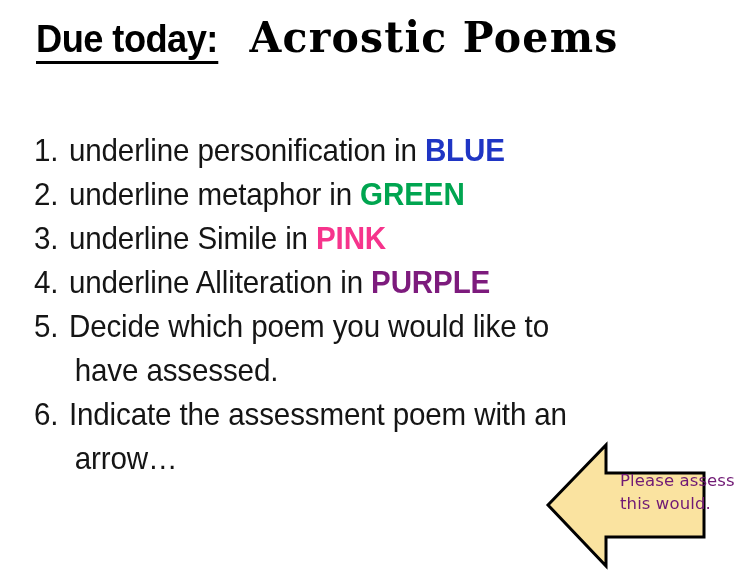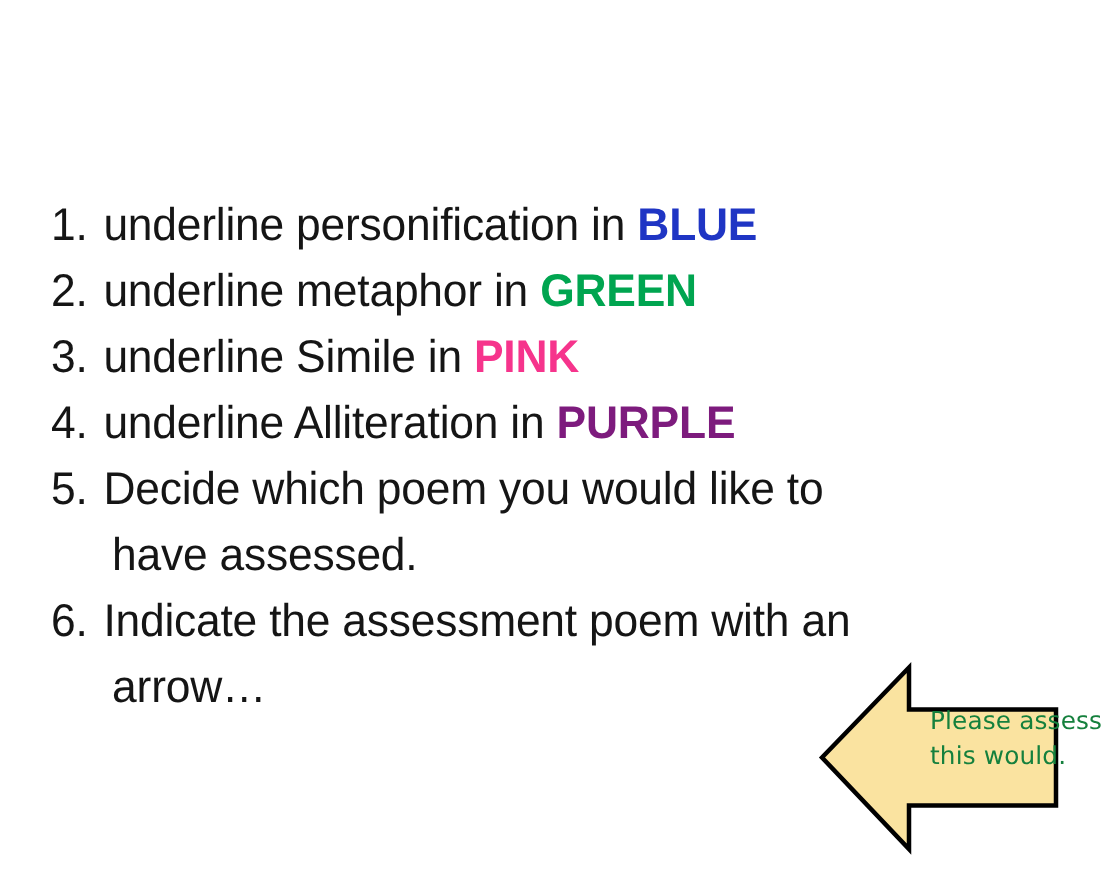--- a/index.html
+++ b/index.html
@@ -118,20 +118,24 @@
   .callout-text span {
     display: block;
     white-space: nowrap;
   }
 </style>
 </head>
 <body>
 
 <div class="slide" style="background: rgb(255, 255, 255);">
 
+  <div class="title-row">
+    <span class="title-due">Due today:</span>
+    <span class="title-topic">Acrostic Poems</span>
+  </div>
 
   <div class="list">
 
     <div class="list-item">
       <span class="item-num">1.</span>
       <span class="item-body"><span>underline personification in </span><span class="kw" style="color: rgb(31, 53, 196);">BLUE</span></span>
     </div>
 
     <div class="list-item">
       <span class="item-num">2.</span>
@@ -157,19 +161,19 @@
       <span class="item-num">6.</span>
       <span class="item-body"><span>Indicate the assessment poem with an</span><span class="item-cont">arrow…</span></span>
     </div>
 
   </div>
 
   <div class="callout">
     <svg viewBox="0 0 164 134">
       <polygon id="arrow-shape" points="4,65 62,5 62,33 160,33 160,97 62,97 62,126" fill="#FAE3A0" stroke="#000000" stroke-width="3" stroke-linejoin="miter"></polygon>
     </svg>
-    <div class="callout-text" style="color: #15803d;">
+    <div class="callout-text" style="color: #701a75;">
       <span>Please assess</span>
       <span>this would.</span>
     </div>
   </div>
 
 </div>
 
 </body></html>

